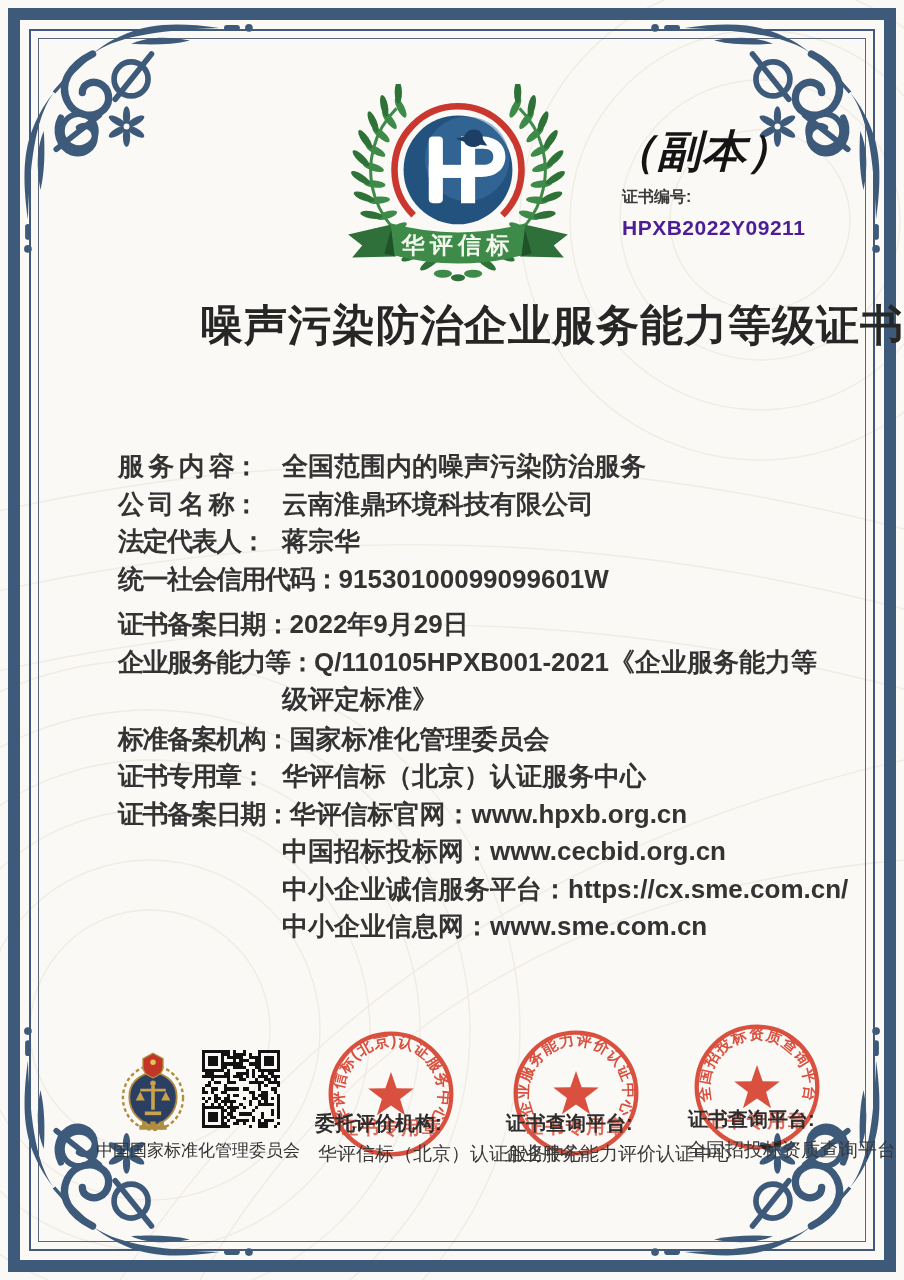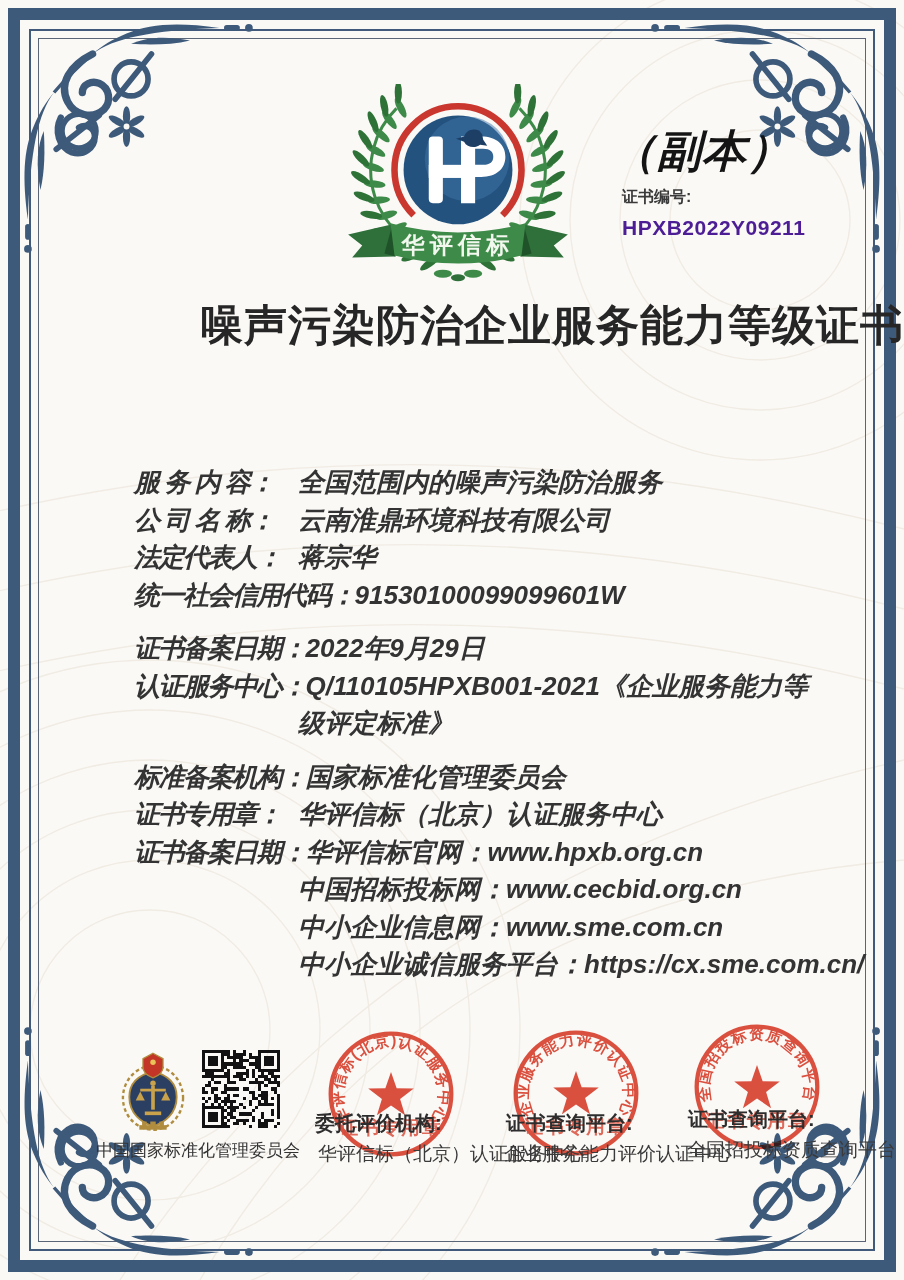--- a/index.html
+++ b/index.html
@@ -17,21 +17,21 @@
   .texture{position:absolute;inset:0;z-index:0;pointer-events:none;}
   
   #logo{position:absolute;left:332px;top:84px;width:252px;height:202px;z-index:2;}
   .copylabel{position:absolute;left:612px;top:122px;font-size:44px;font-weight:700;color:#141414;letter-spacing:1px;z-index:2;font-style:italic;}
   .certnolabel{position:absolute;left:622px;top:187px;font-size:16px;font-weight:700;color:#3a3a3a;z-index:2;}
   .certnovalue{position:absolute;left:622px;top:216px;font-size:21px;font-weight:700;color:#4c1d95;letter-spacing:.5px;z-index:2;}
   .maintitle{position:absolute;left:0;right:0;top:297px;text-align:right;font-size:43px;font-weight:700;color:#262626;letter-spacing:1px;z-index:2;margin-left:24px;}
   .grade{position:absolute;left:0;right:0;top:359px;text-align:center;font-size:51px;font-weight:700;color:#d23b2e;letter-spacing:14px;padding-left:14px;z-index:2;}
   
   .textcol{position:absolute;left:118px;top:448px;width:700px;z-index:2;color:#333;font-size:26px;font-weight:700;}
-  .blk{margin:16px;font-style:italic;}
+  .blk{margin:0;}
   .blk.b2{margin-top:8px;}
   .blk.b3{margin-top:2px;}
   .row{display:flex;line-height:37.5px;white-space:pre;}
   .lbl{display:inline-block;min-width:164px;flex-shrink:0;white-space:pre;letter-spacing:-1.5px;}
   .val{white-space:pre;letter-spacing:0;}
   
   #emblem{position:absolute;left:112px;top:1046px;width:82px;height:90px;z-index:2;}
   #qr{position:absolute;left:202px;top:1050px;width:78px;height:78px;z-index:2;shape-rendering:crispEdges;}
   .authority{position:absolute;left:88px;top:1139px;width:220px;text-align:center;font-size:17px;color:#333;font-weight:500;z-index:2;}
   .seal{position:absolute;width:134px;height:134px;opacity:.92;mix-blend-mode:multiply;z-index:3;}
@@ -289,21 +289,21 @@
         <span class="lbl">统一社会信用代码：</span>
         <span class="val">91530100099099601W</span>
       </div>
     </div>
     <div class="blk b2">
       <div class="row">
         <span class="lbl">证书备案日期：</span>
         <span class="val">2022年9月29日</span>
       </div>
       <div class="row">
-        <span class="lbl">认证服务中心：</span>
+        <span class="lbl">企业服务能力等：</span>
         <span class="val">Q/110105HPXB001-2021《企业服务能力等</span>
       </div>
       <div class="row">
         <span class="lbl"></span>
         <span class="val">级评定标准》</span>
       </div>
     </div>
     <div class="blk b3">
       <div class="row">
         <span class="lbl">标准备案机构：</span>
@@ -316,25 +316,25 @@
       <div class="row">
         <span class="lbl">证书备案日期：</span>
         <span class="val">华评信标官网：www.hpxb.org.cn</span>
       </div>
       <div class="row">
         <span class="lbl"></span>
         <span class="val">中国招标投标网：www.cecbid.org.cn</span>
       </div>
       <div class="row">
         <span class="lbl"></span>
+        <span class="val">中小企业诚信服务平台：https://cx.sme.com.cn/</span>
+      </div>
+      <div class="row">
+        <span class="lbl"></span>
         <span class="val">中小企业信息网：www.sme.com.cn</span>
-      </div>
-      <div class="row">
-        <span class="lbl"></span>
-        <span class="val">中小企业诚信服务平台：https://cx.sme.com.cn/</span>
       </div>
     </div>
   </div>
 
   <svg id="emblem" viewBox="0 0 90 95">
     <ellipse cx="45" cy="55" rx="33" ry="35" fill="none" stroke="#b08d3e" stroke-width="2.6" stroke-dasharray="4 3"></ellipse>
     <path d="M45,26 C61,30 71,38 71,54 C71,72 58,82 45,86 C32,82 19,72 19,54 C19,38 29,30 45,26 Z" fill="#2b3f63" stroke="#b08d3e" stroke-width="2"></path>
     <g fill="#c9a24b">
       <rect x="43" y="42" width="4" height="26"></rect>
       <circle cx="45" cy="39" r="3"></circle>

